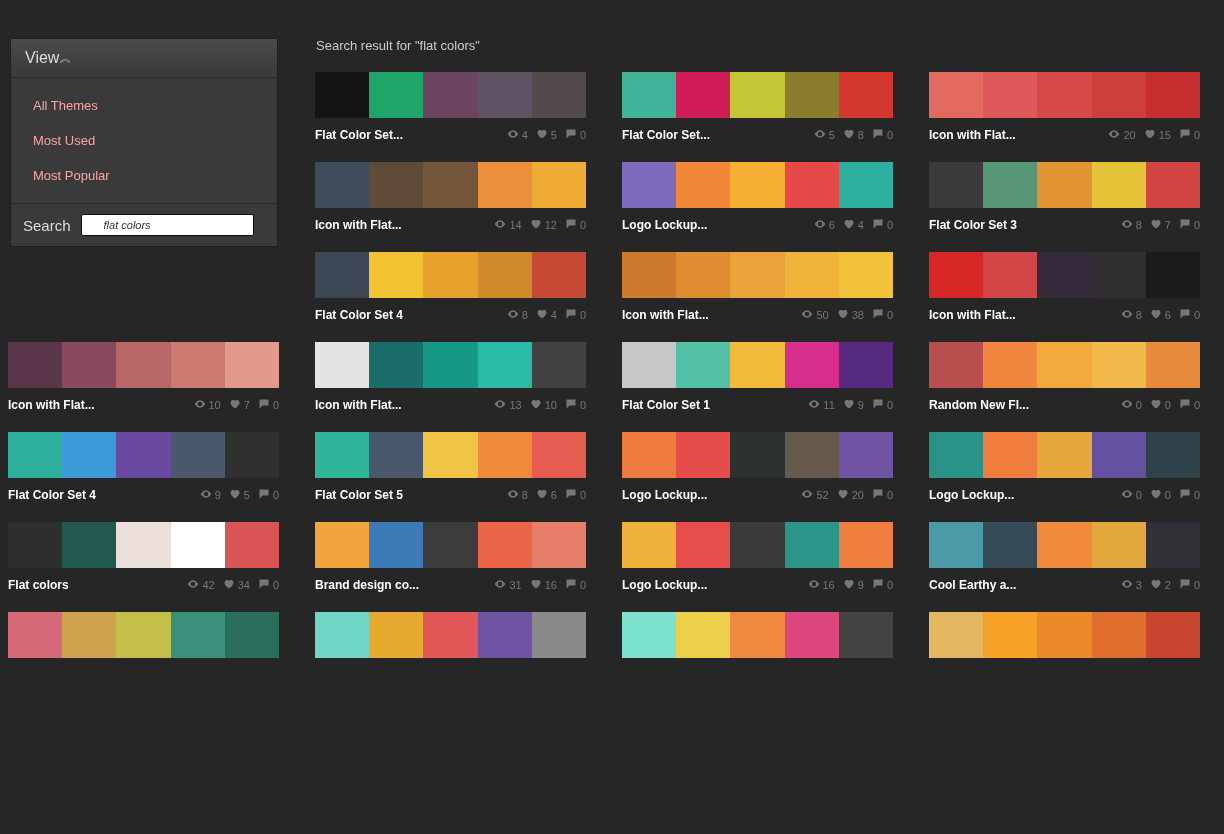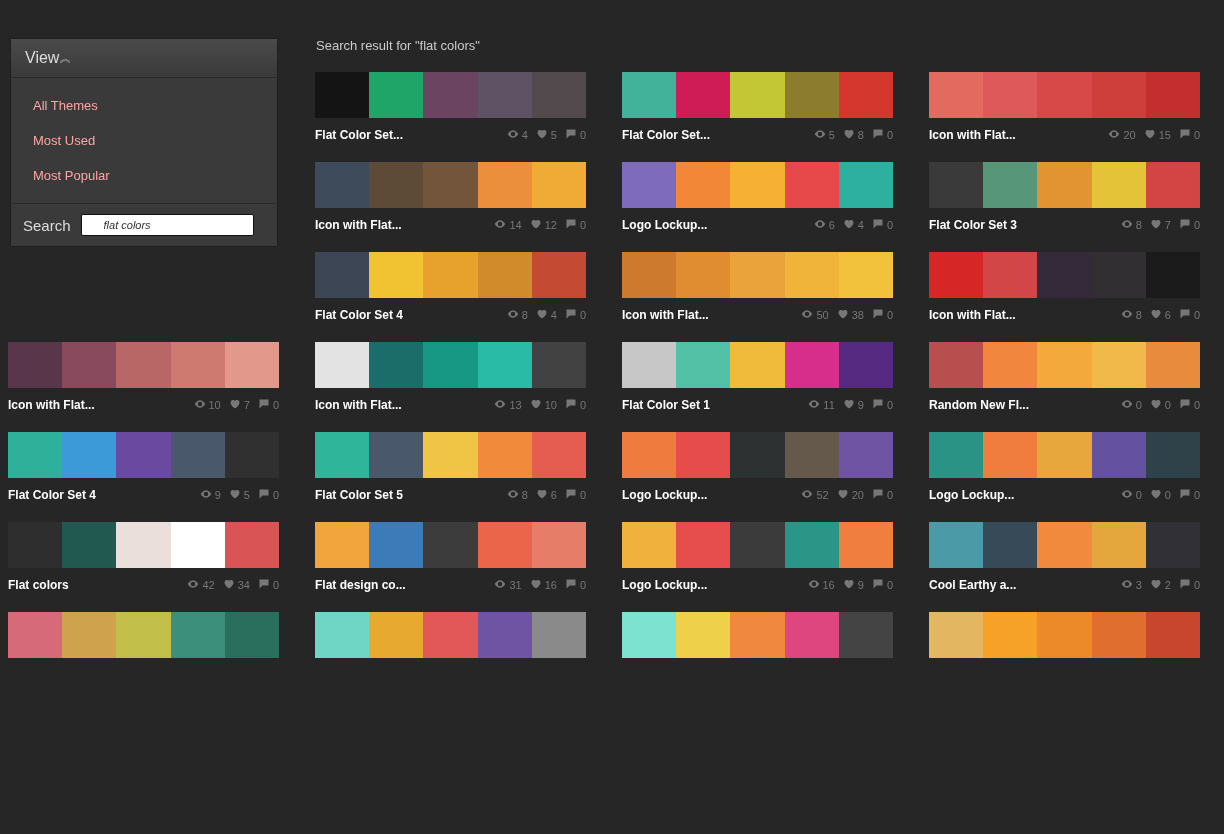--- a/index.html
+++ b/index.html
@@ -739,21 +739,21 @@
       </div>
       <div class="card">
         <div class="swatches">
           <div class="swatch" style="background: rgb(242, 165, 60);"></div>
           <div class="swatch" style="background: rgb(60, 123, 183);"></div>
           <div class="swatch" style="background: rgb(60, 60, 60);"></div>
           <div class="swatch" style="background: rgb(235, 101, 74);"></div>
           <div class="swatch" style="background: rgb(229, 125, 105);"></div>
         </div>
         <div class="meta">
-          <div class="name">Flat design co...</div>
+          <div class="name">Brand design co...</div>
           <div class="stats">
             <span class="stat">
               <span><svg viewBox="0 0 16 16">
                   <path d="M8 3C4 3 1 8 1 8s3 5 7 5 7-5 7-5-3-5-7-5zm0 8a3 3 0 110-6 3 3 0 010 6z"></path>
                 </svg></span>
               <span>31</span>
             </span>
             <span class="stat">
               <span><svg viewBox="0 0 16 16">
                   <path d="M8 14s-6-3.7-6-8a3.5 3.5 0 016-2.4A3.5 3.5 0 0114 6c0 4.3-6 8-6 8z"></path>

